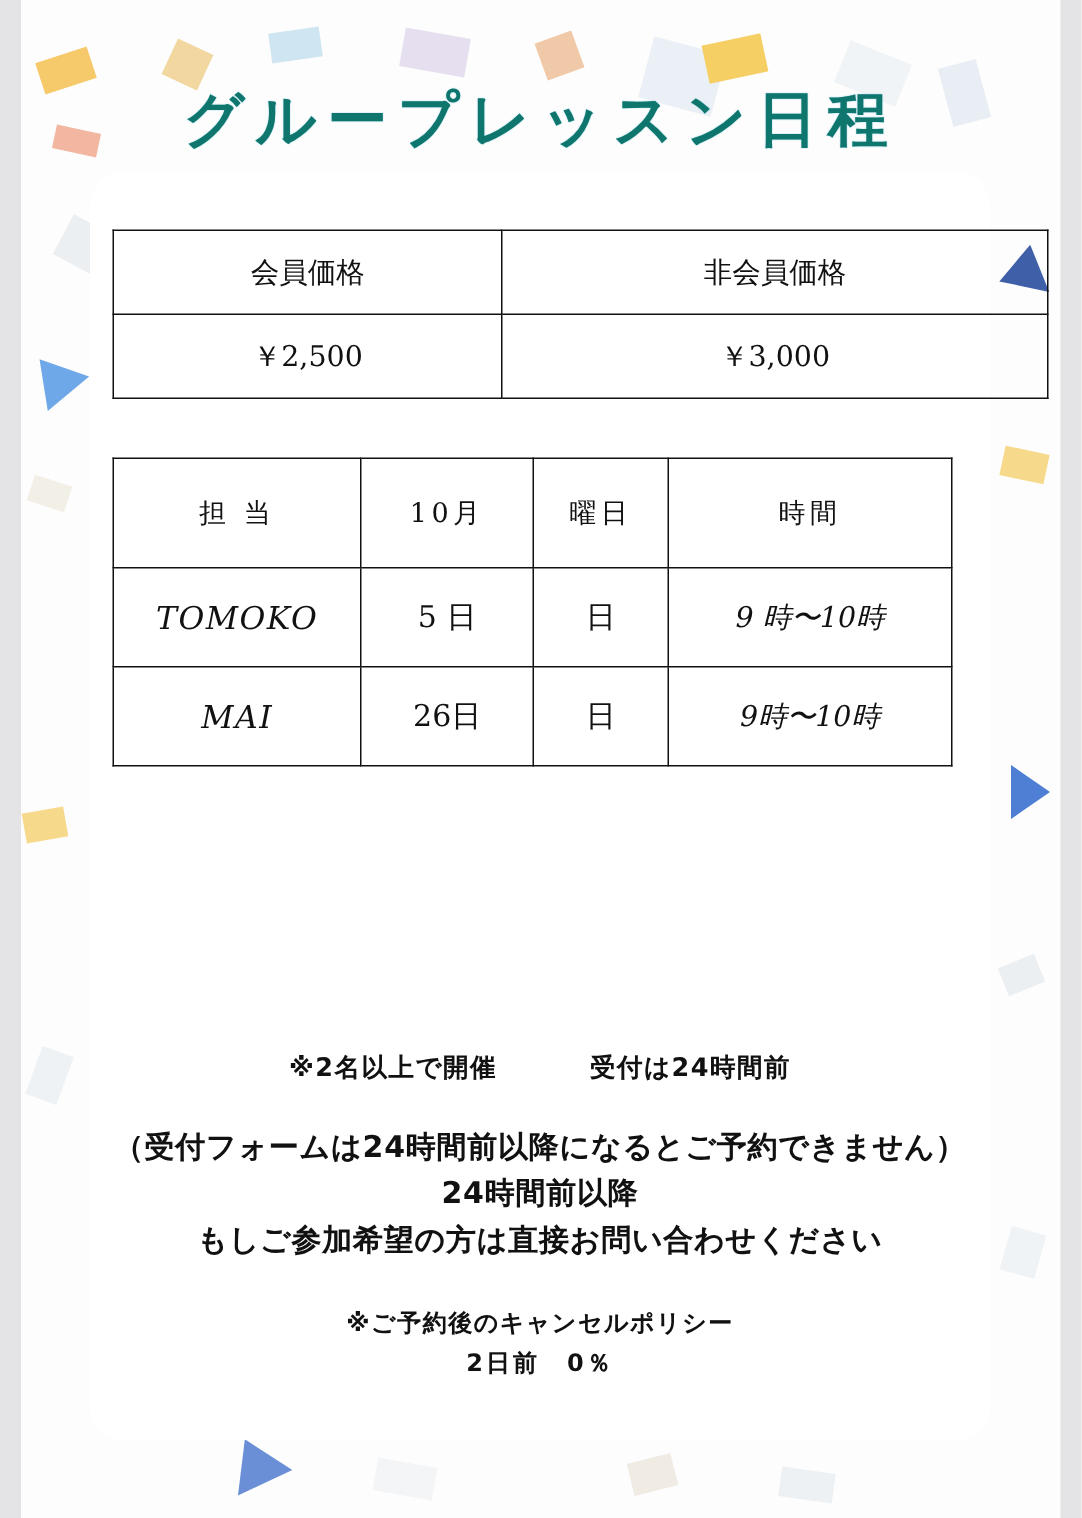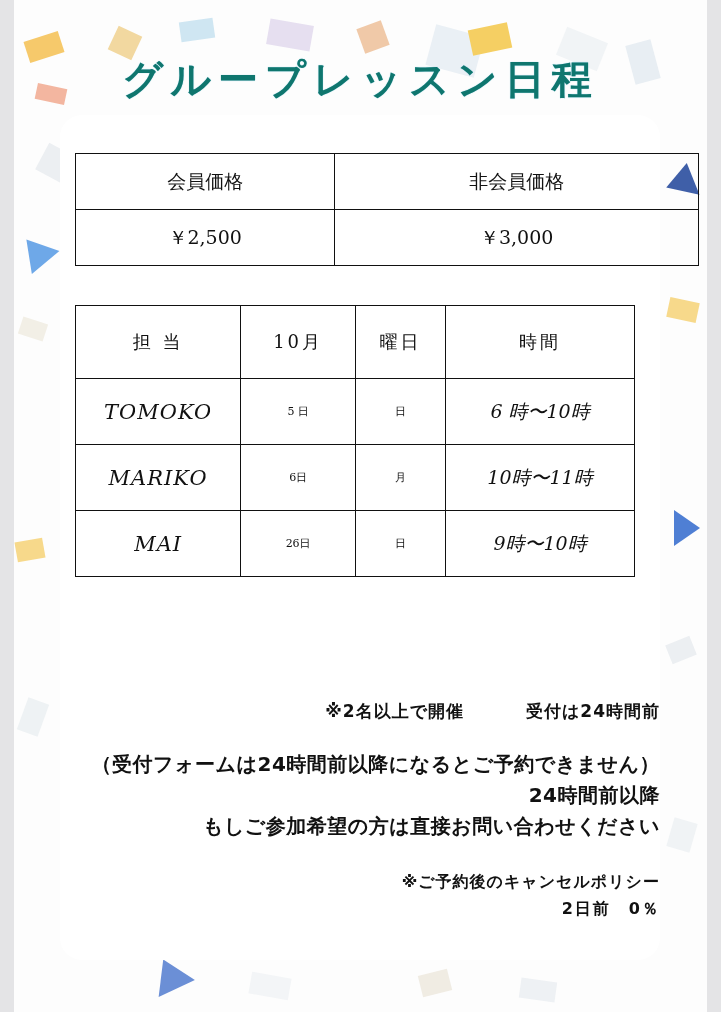--- a/index.html
+++ b/index.html
@@ -113,34 +113,34 @@
     font-size: 19px;
     font-style: italic;
     height: 65px;
   }
   #schedule-table td.name {
     font-size: 21px;
     letter-spacing: 1px;
   }
   #schedule-table td.jp {
     font-style: normal;
-    font-size: 11px;
+    font-size: 20px;
   }
   .c1 { width: 165px; }
   .c2 { width: 115px; }
   .c3 { width: 90px; }
   .c4 { width: 190px; }
 
   
   #notes {
     position: absolute;
     left: 60px;
     top: 700px;
     width: 600px;
-    text-align: right;
+    text-align: center;
     color: #111;
     font-family: "DejaVu Sans", sans-serif;
     font-weight: bold;
   }
   .note-row1 {
     font-size: 17px;
     letter-spacing: 1px;
     margin-bottom: 26px;
   }
   .note-row1 .gap {
@@ -220,27 +220,21 @@
         <th class="c2">10月</th>
         <th class="c3">曜日</th>
         <th class="c4">時間</th>
       </tr>
     </thead>
     <tbody>
       <tr>
         <td class="c1 name">TOMOKO</td>
         <td class="c2 jp">5 日</td>
         <td class="c3 jp">日</td>
-        <td class="c4">6 時〜10時</td>
-      </tr>
-      <tr>
-        <td class="c1 name">MARIKO</td>
-        <td class="c2 jp">6日</td>
-        <td class="c3 jp">月</td>
-        <td class="c4">10時〜11時</td>
+        <td class="c4">9 時〜10時</td>
       </tr>
       <tr>
         <td class="c1 name">MAI</td>
         <td class="c2 jp">26日</td>
         <td class="c3 jp">日</td>
         <td class="c4">9時〜10時</td>
       </tr>
     </tbody>
   </table>
 

